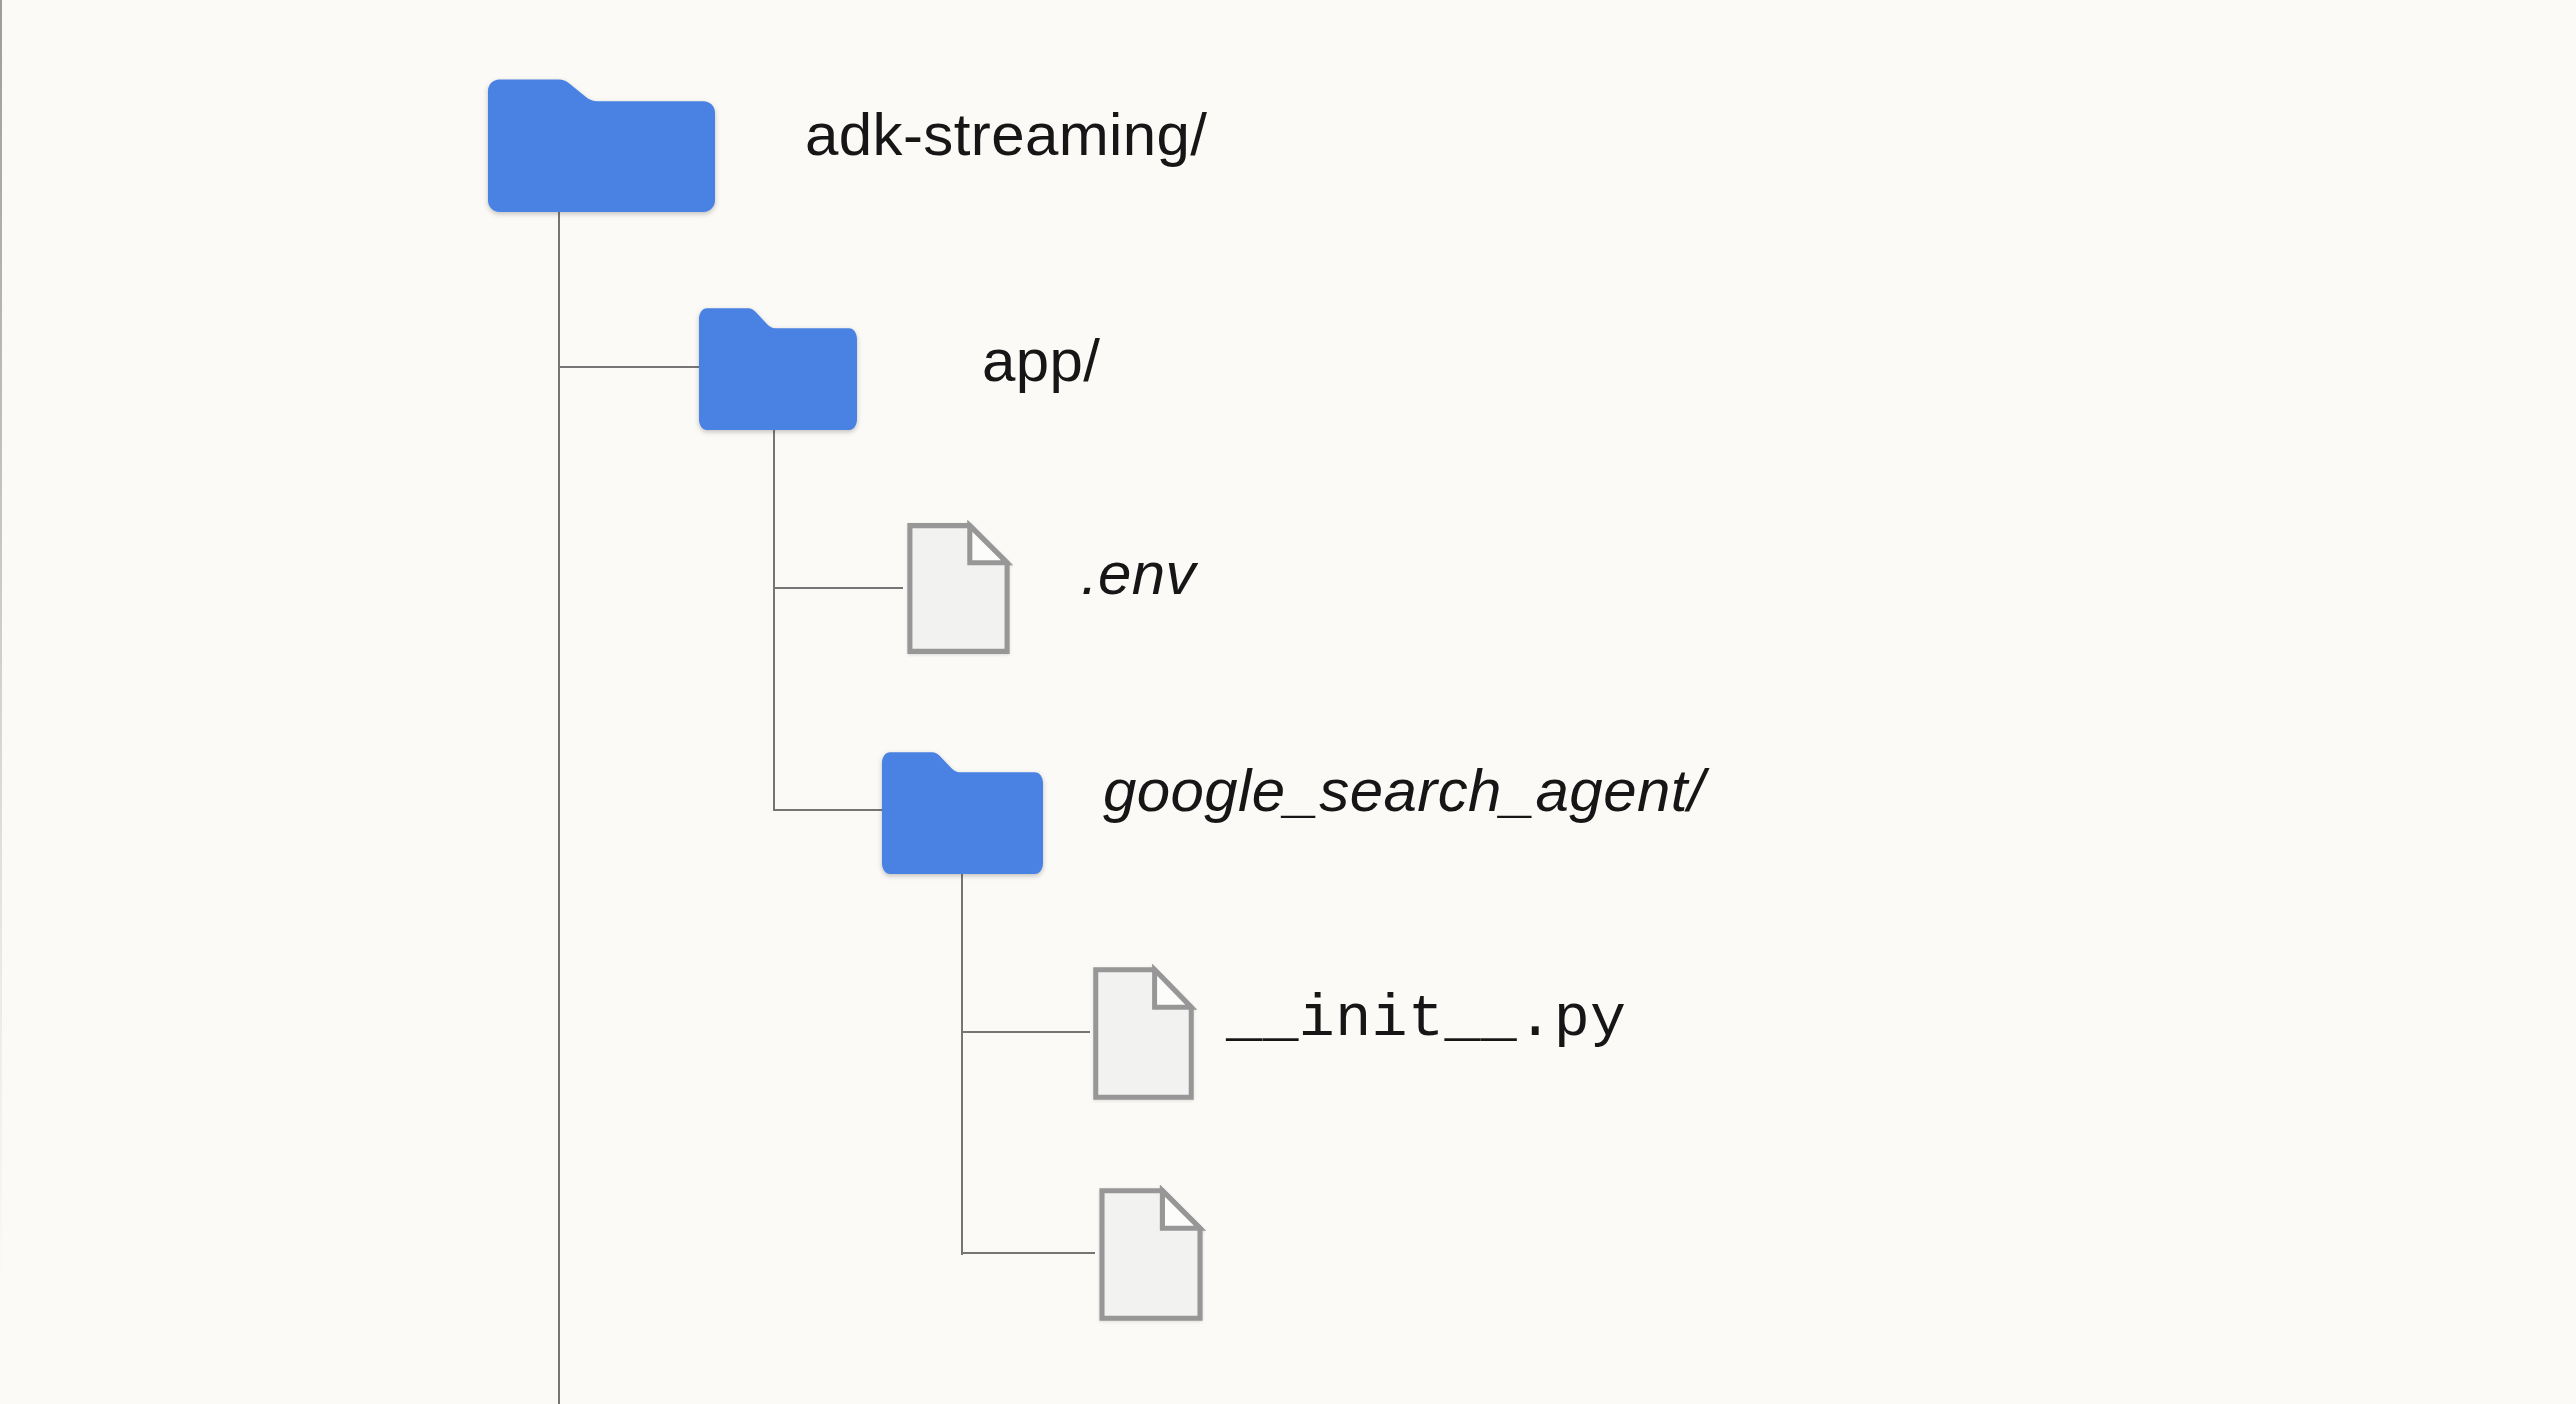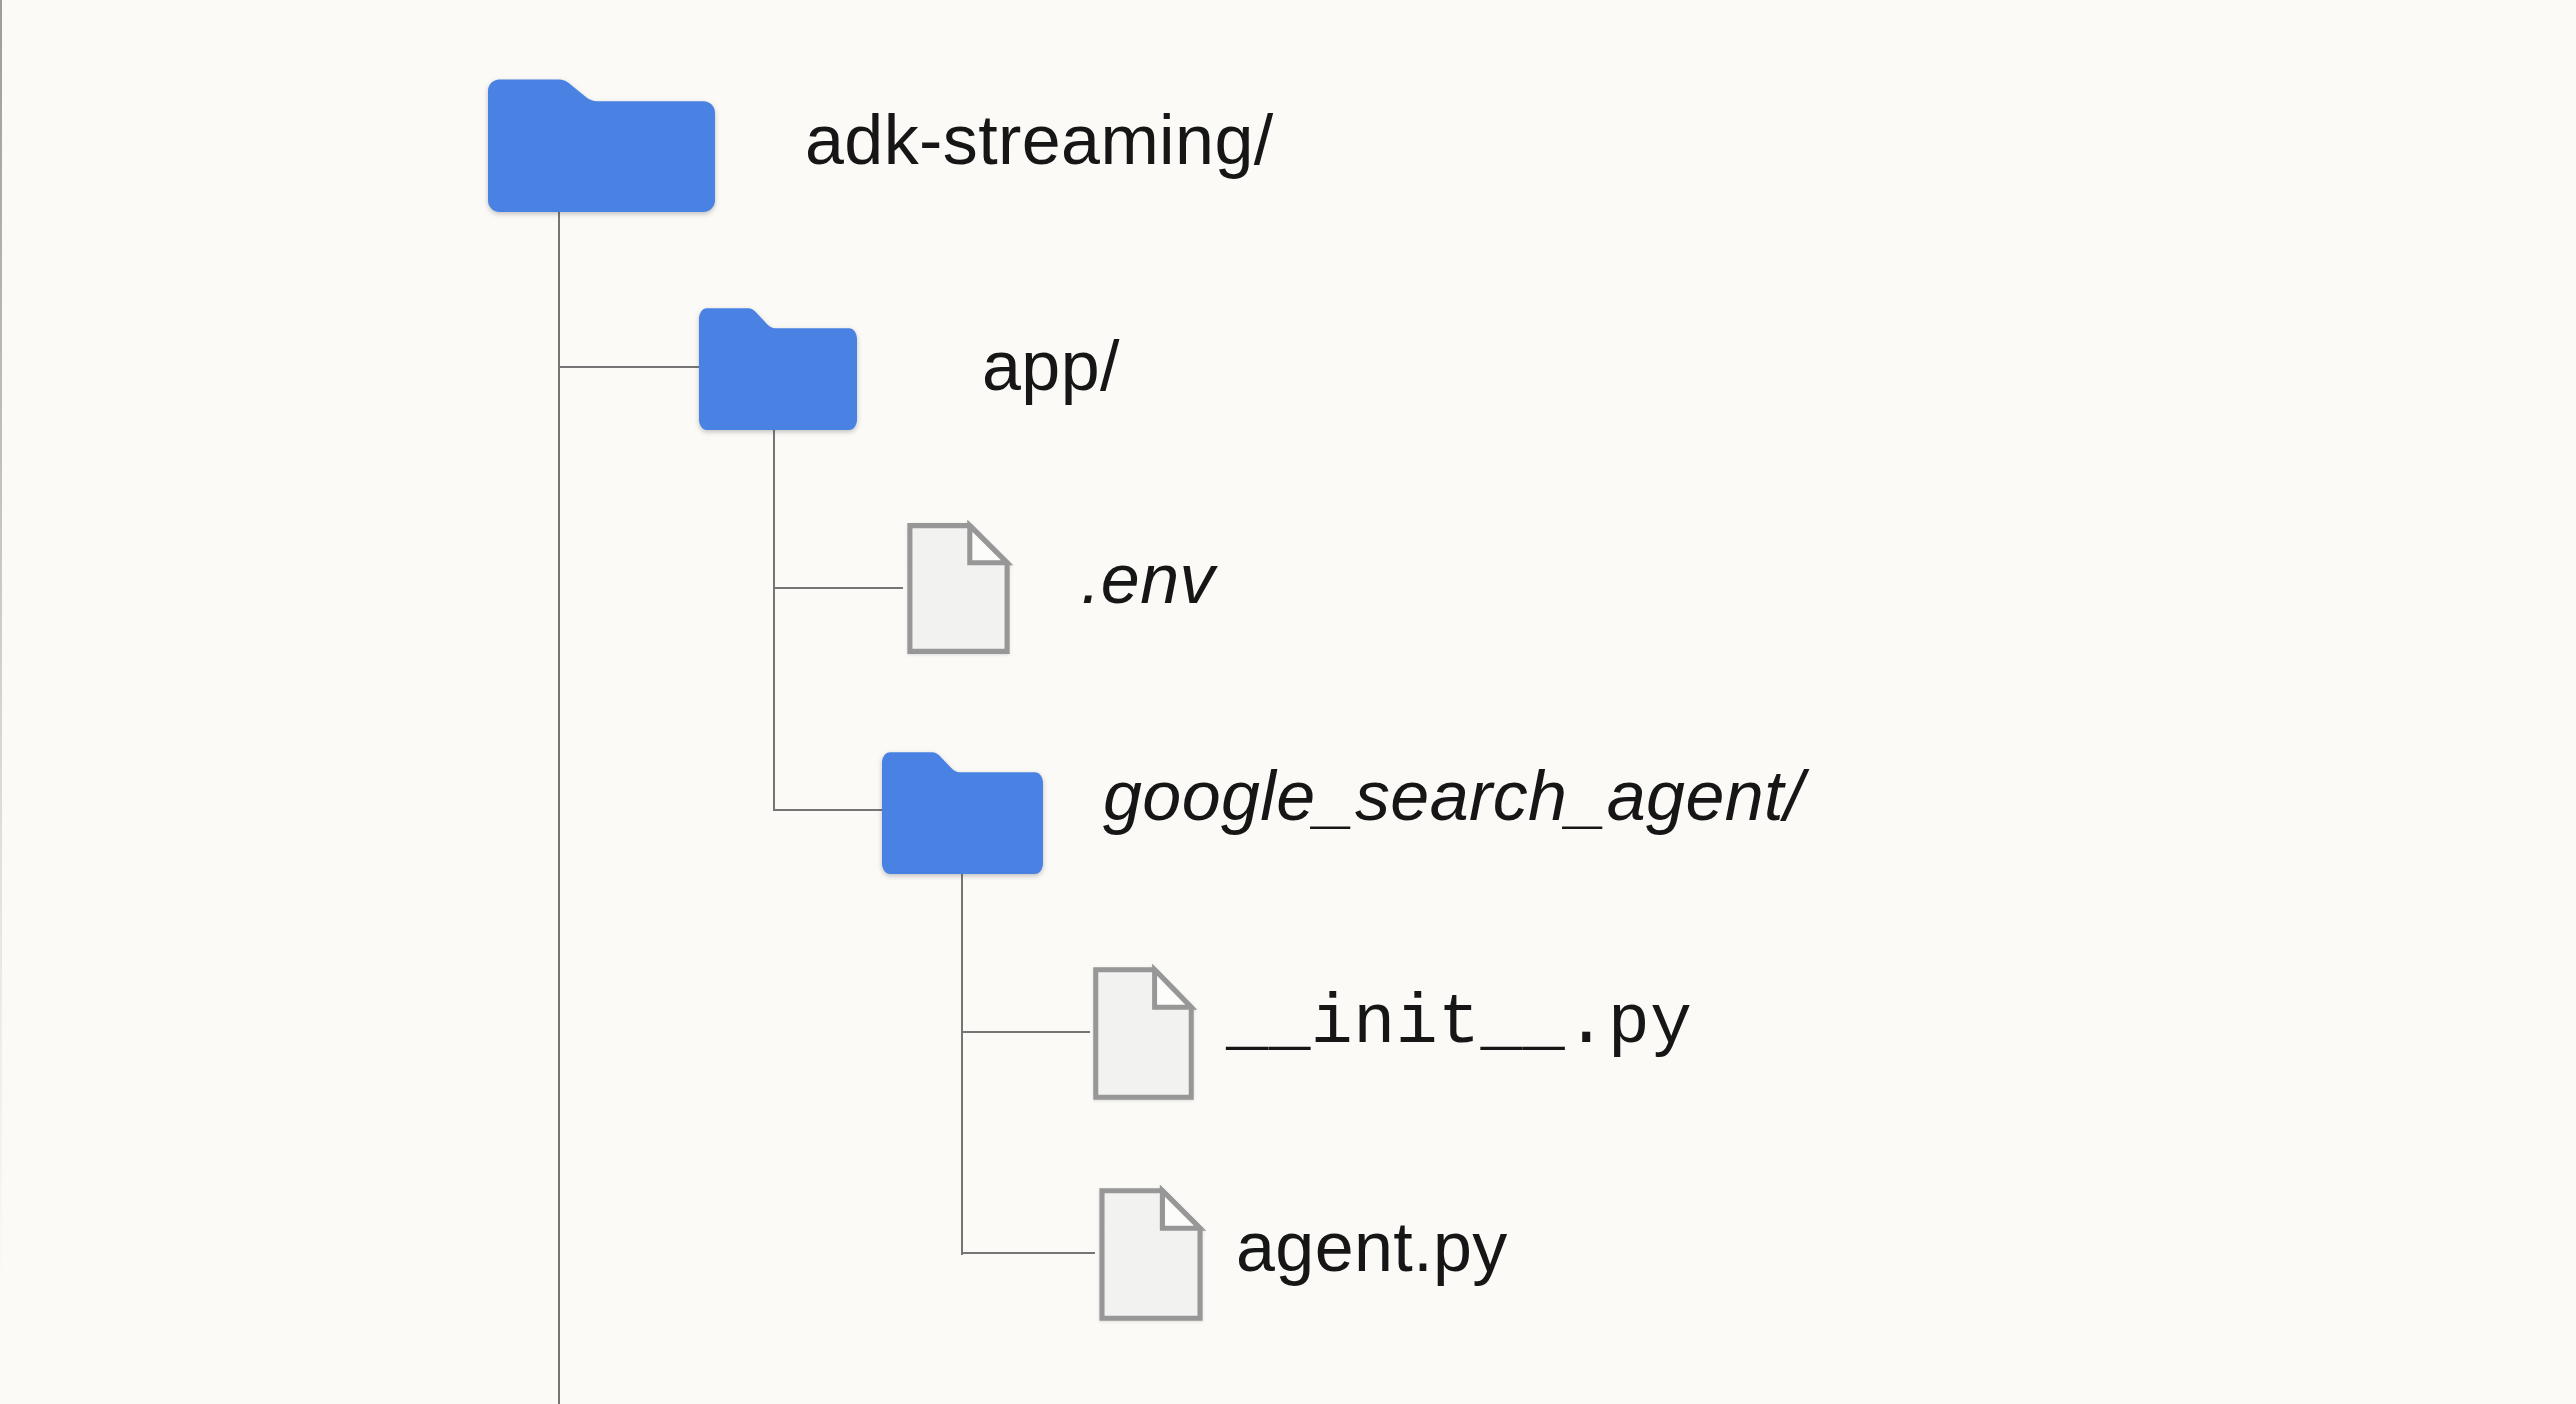--- a/index.html
+++ b/index.html
@@ -51,21 +51,21 @@
 
   #icon-root   { left: 488px;  top: 75px;   width: 227px; height: 137px; }
   #icon-app    { left: 699px;  top: 304px;  width: 158px; height: 126px; }
   #icon-gsa    { left: 882px; top: 748px;  width: 161px; height: 126px; }
   #icon-env    { left: 902px; top: 520px;  width: 113px; height: 137px; }
   #icon-init   { left: 1088px; top: 964px; width: 111px; height: 139px; }
   #icon-agent  { left: 1094px; top: 1185px; width: 114px; height: 139px; }
 
   .node-label {
     position: absolute;
-    font-size: 70px;
+    font-size: 60px;
     line-height: 1;
     letter-spacing: 0.4px;
     color: var(--text, #161616);
     white-space: nowrap;
   }
   #label-root  { left: 805px; top: 105px; }
   #label-app   { left: 982px; top: 331px; }
   #label-env   { left: 1081px; top: 544px; font-style: italic; }
   #label-gsa   { left: 1103px; top: 761px; font-style: italic; }
   #label-init  { left: 1226px; top: 989px; font-family: Liberation Mono, monospace; }
@@ -119,16 +119,15 @@
   <svg class="icon file-svg" id="icon-init" viewBox="0 0 100 122" preserveAspectRatio="none">
     <path class="file-body" d="M7 5 H60 L93 38 V117 H7 Z" fill="#f2f2f0" stroke="#979797" stroke-width="4.5"></path>
     <path class="file-flap" d="M60 5 V38 H93 Z" fill="#fcfcfb" stroke="#979797" stroke-width="4.5" stroke-linejoin="miter"></path>
   </svg>
   <span class="node-label" id="label-init">__init__.py</span>
 
   <svg class="icon file-svg" id="icon-agent" viewBox="0 0 100 122" preserveAspectRatio="none">
     <path class="file-body" d="M7 5 H60 L93 38 V117 H7 Z" fill="#f2f2f0" stroke="#979797" stroke-width="4.5"></path>
     <path class="file-flap" d="M60 5 V38 H93 Z" fill="#fcfcfb" stroke="#979797" stroke-width="4.5" stroke-linejoin="miter"></path>
   </svg>
-  <span class="node-label" id="label-agent">agent.py</span>
 
 </div>
 
 
 </body></html>

